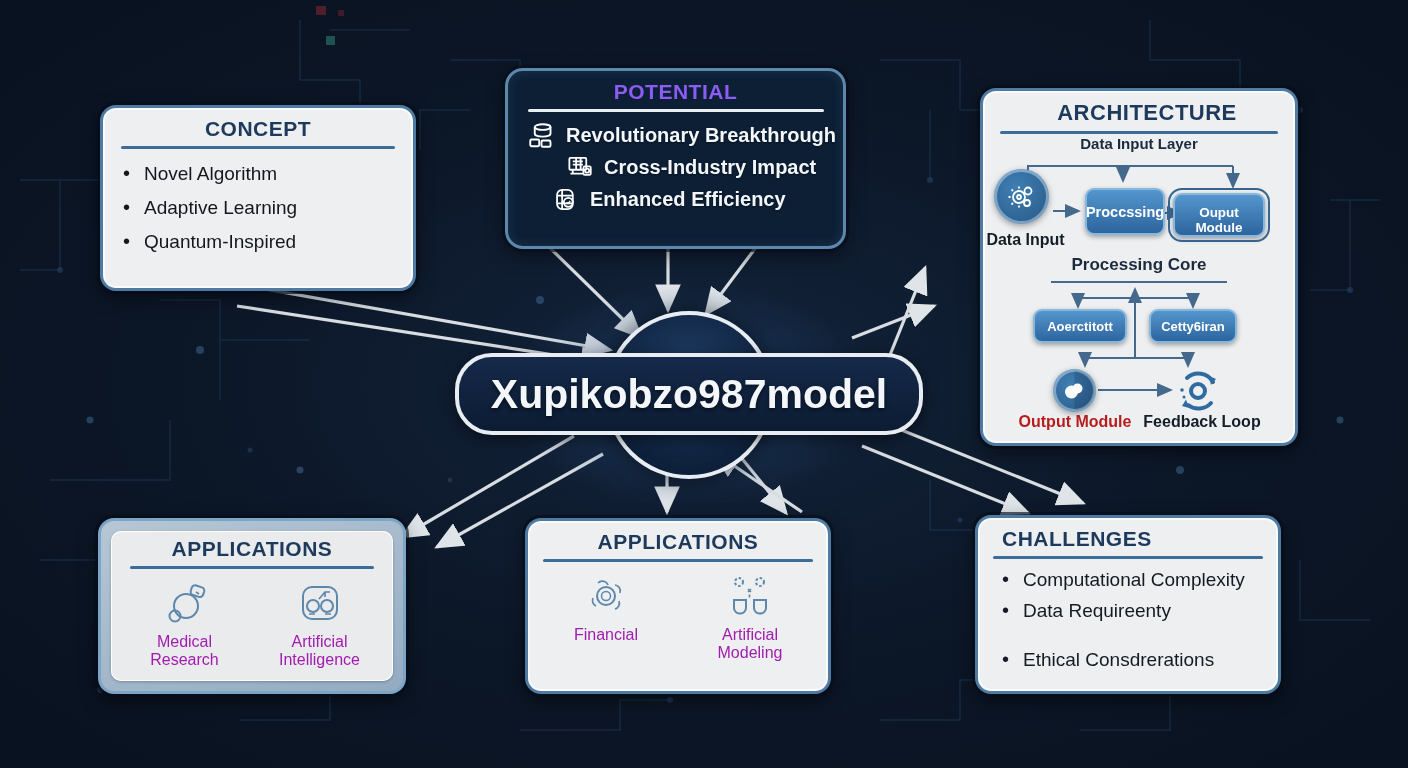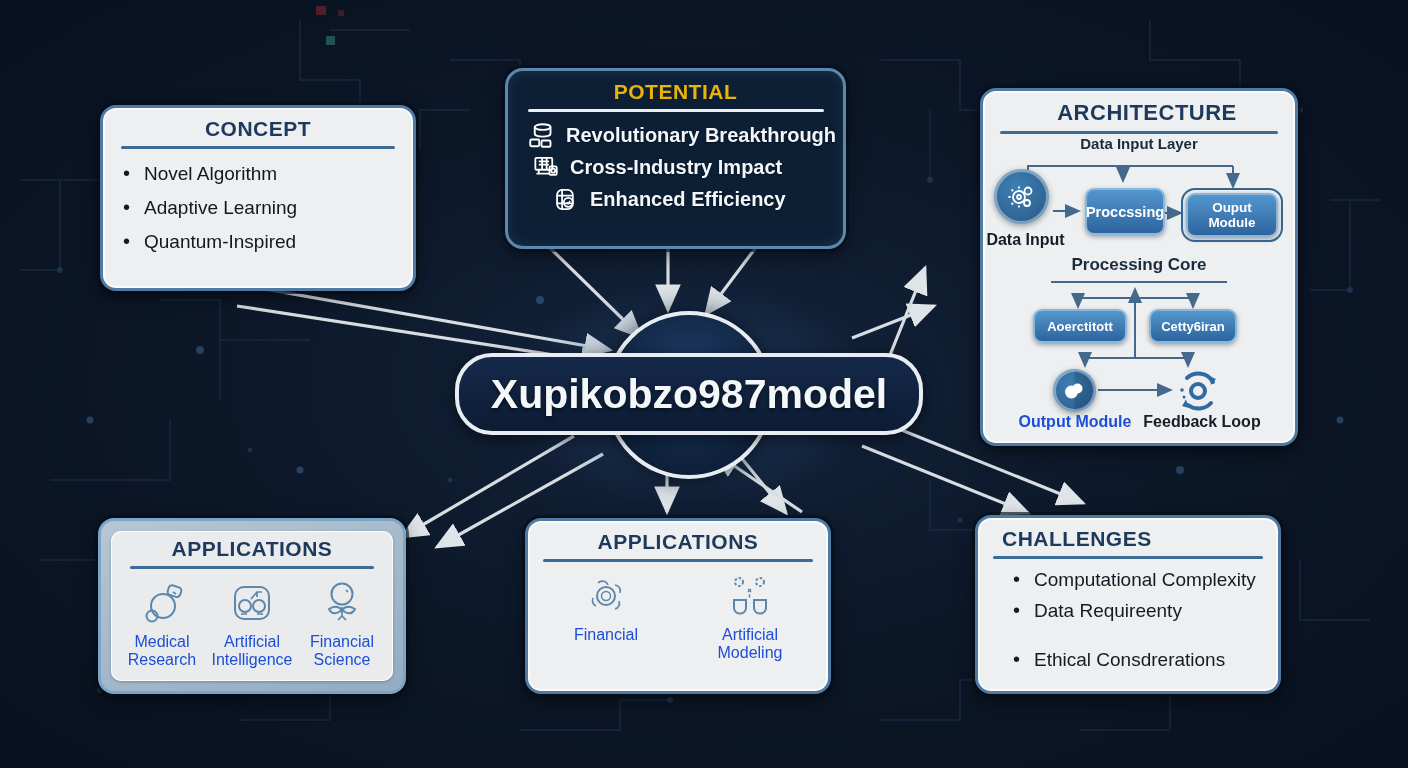--- a/index.html
+++ b/index.html
@@ -11,36 +11,36 @@
   
   .panel-light{position:absolute;background:#edeff0;border:3px solid #4f7ba3;border-radius:16px;
     box-shadow:0 0 0 3px rgba(6,14,26,.65), 0 6px 18px rgba(0,0,0,.5), inset 0 0 0 2px #fafbfc;}
   .panel-dark{position:absolute;background:#0c1f35;border:3px solid #5d88ad;border-radius:18px;
     box-shadow:0 0 0 3px rgba(6,14,26,.65), 0 6px 18px rgba(0,0,0,.5), inset 0 0 12px rgba(120,170,220,.15);}
   .panel-outer{position:absolute;background:linear-gradient(160deg,#b6c6d4,#93acc2);border:3px solid #7ba4c6;border-radius:16px;
     box-shadow:0 0 0 3px rgba(6,14,26,.65), 0 6px 18px rgba(0,0,0,.5);}
   .panel-inner{position:absolute;inset:10px;background:#e9ebec;border-radius:10px;
     box-shadow:inset 0 0 0 1px #fdfefe, 0 1px 3px rgba(0,0,0,.25);}
   .box-title{margin:9px 0 0;text-align:center;font-size:21px;font-weight:bold;letter-spacing:.5px;color:#1d3a5c;}
-  .box-title.light{color:#eab308;}
+  .box-title.light{color:#8b5cf6;}
   .box-title.left{text-align:left;padding-left:24px;}
   .underline{height:3px;background:#3c6d99;margin:5px auto 0;border-radius:2px;}
   .underline.light{background:#e9eef3;}
   .bullets{list-style:none;margin:12px 0 0;padding:0 0 0 20px;color:#14181e;font-size:19px;}
   .bullets li{margin:9px 0;line-height:1.25;}
   .bullets li::before{content:"•";margin-right:14px;font-size:20px;}
-  .bullets.small li{margin:6px 11px;font-size:19px;color:#141b24;}
+  .bullets.small li{margin:6px 0;font-size:19px;color:#141b24;}
   .gap{margin-top:24px !important;}
   
   .pot-row{display:flex;align-items:center;gap:11px;color:#f4f7fa;font-size:20px;font-weight:bold;margin-top:5px;}
   .pot-row .txt{text-shadow:0 1px 2px rgba(0,0,0,.4);}
   
   .app-cols{display:flex;justify-content:space-around;margin-top:10px;padding:0 6px;}
   .app-col{width:33%;text-align:center;}
-  .app-col .lbl{margin-top:6px;font-size:16px;line-height:1.12;color:#1d4ed8;}
+  .app-col .lbl{margin-top:6px;font-size:16px;line-height:1.12;color:#a21caf;}
   .app-col svg{margin:0 auto;}
   
   .pill{position:absolute;background:linear-gradient(180deg,#57a ,#2d649e);background:linear-gradient(180deg,#5496cd,#2d649e);
     border:2px solid #86b7de;border-radius:9px;color:#fff;font-weight:bold;
     display:flex;align-items:center;justify-content:center;box-shadow:0 2px 5px rgba(0,0,0,.35);text-align:center;}
   .pill.bracketed{outline:2px solid #37648f;outline-offset:3px;}
   .arch-label{position:absolute;font-weight:bold;color:#1b2b3d;text-align:center;}
   .circle-icon{position:absolute;border-radius:50%;background:radial-gradient(circle at 40% 35%, #3f7fb4, #275783);
     box-shadow:inset 0 0 0 3px rgba(220,235,248,.45), 0 2px 6px rgba(0,0,0,.35);
     display:flex;align-items:center;justify-content:center;}
@@ -156,21 +156,21 @@
     <div class="underline light" style="width:296px;"></div>
     <div class="pot-row" style="margin-top:10px;padding-left:20px;justify-content:flex-start;">
       <svg width="27" height="27" viewBox="0 0 24 24" fill="none" stroke="#fff" stroke-width="1.7">
         <ellipse cx="13" cy="4.5" rx="7" ry="2.5"></ellipse>
           <path d="M6 4.5 v6 c0,1.4 3.1,2.5 7,2.5 s7,-1.1 7,-2.5 v-6"></path>
         <rect x="2" y="15.5" width="8" height="6" rx="1.2"></rect>
           <rect x="12" y="16.5" width="8" height="5.5" rx="1.2"></rect>
       </svg>
       <span class="txt">Revolutionary Breakthrough</span>
     </div>
-    <div class="pot-row" style="padding-left:24px;justify-content:flex-start;">
+    <div class="pot-row" style="padding-left:58px;justify-content:flex-start;">
       <svg width="27" height="27" viewBox="0 0 24 24" fill="none" stroke="#fff" stroke-width="1.6">
         <rect x="3" y="3.5" width="15" height="10.5" rx="1"></rect>
           <path d="M6 6.5 h9 M6 9.5 h9 M9 3.5 v10 M13 3.5 v10"></path>
         <rect x="15.5" y="11" width="6.5" height="7.5" rx="1.2"></rect>
           <circle cx="18.8" cy="14.8" r="1.8"></circle>
         <path d="M4 17.5 h12 M6 14 v3.5"></path>
       </svg>
       <span class="txt">Cross-Industry Impact</span>
     </div>
     <div class="pot-row" style="padding-left:44px;justify-content:flex-start;">
@@ -221,21 +221,21 @@
         <circle cx="23" cy="11" r="3.5"></circle>
           <circle cx="22" cy="23" r="3"></circle>
         <path d="M14 8.5 v-2 M14 25.5 v2 M5.5 17 h-2 M8 11 l-1.5-1.5 M8 23 l-1.5 1.5"></path>
       </svg>
     </div>
     <div class="arch-label" style="left:-10px;top:140px;width:105px;font-size:16px;color:#141d28;">Data Input</div>
 
     <div class="pill" style="left:102px;top:97px;width:76px;height:43px;font-size:14.5px;">
       <span>Proccssing</span>
     </div>
-    <div class="pill bracketed" style="left:203px;top:102px;width:88px;height:40px;font-size:13.5px;">
+    <div class="pill bracketed" style="left:190px;top:102px;width:88px;height:40px;font-size:13.5px;align-items:flex-end;">
       <span>Ouput Module</span>
     </div>
 
     <div class="arch-label" style="left:0;right:0;top:164px;font-size:17px;">Processing Core</div>
     <div class="abs" style="left:68px;top:190px;width:176px;height:2px;background:#44698d;"></div>
 
     <div class="pill" style="left:50px;top:218px;width:90px;height:30px;font-size:13px;">
       <span>Aoerctitott</span>
     </div>
     <div class="pill" style="left:166px;top:218px;width:84px;height:30px;font-size:13px;">
@@ -253,21 +253,21 @@
       <g stroke="#2f6ba1" stroke-width="4" fill="none" stroke-linecap="round">
         <path d="M12 10 A17 17 0 0 1 38 14"></path>
         <path d="M36 35 A17 17 0 0 1 13 37"></path>
       </g>
       <path d="M34 8 l7 3 -5 6 z" fill="#2f6ba1"></path>
       <path d="M14 40 l-7 -2 4 -6.5 z" fill="#2f6ba1"></path>
       <circle cx="23" cy="23" r="7" stroke="#2f6ba1" stroke-width="4" fill="none"></circle>
       <circle cx="7" cy="22" r="1.8" fill="#2f6ba1"></circle>
         <circle cx="9" cy="29" r="1.5" fill="#2f6ba1"></circle>
     </svg>
-    <div class="arch-label" style="left:16px;top:322px;width:152px;font-size:16px;color:#1d4ed8;">Output Module</div>
+    <div class="arch-label" style="left:16px;top:322px;width:152px;font-size:16px;color:#b91c1c;">Output Module</div>
     <div class="arch-label" style="left:144px;top:322px;width:150px;font-size:16px;color:#141d28;">Feedback Loop</div>
   </div>
 
   <div class="panel-outer" style="left:98px;top:518px;width:302px;height:170px;">
     <div class="panel-inner">
       <h2 class="box-title" style="margin-top:6px;">APPLICATIONS</h2>
       <div class="underline" style="width:244px;"></div>
       <div class="app-cols">
         <div class="app-col">
           <svg width="48" height="48" viewBox="0 0 48 48" fill="none" stroke="#5d87ab" stroke-width="2">
@@ -280,30 +280,20 @@
         </div>
         <div class="app-col">
           <svg width="48" height="48" viewBox="0 0 48 48" fill="none" stroke="#5d87ab" stroke-width="2">
             <rect x="7" y="8" width="34" height="32" rx="9"></rect>
             <circle cx="17" cy="27" r="6"></circle>
               <circle cx="31" cy="27" r="6"></circle>
             <path d="M23 20 l6 -7 h5 M29 13 v5" stroke-width="1.7"></path>
             <path d="M13 35 h6 M29 35 h6" stroke-width="1.7"></path>
           </svg>
           <div class="lbl">Artificial Intelligence</div>
-        </div>
-        <div class="app-col">
-          <svg width="48" height="48" viewBox="0 0 48 48" fill="none" stroke="#5d87ab" stroke-width="2">
-            <circle cx="24" cy="15" r="10.5"></circle>
-            <path d="M28 11 l2 2" stroke-width="1.7"></path>
-            <path d="M11 30 q8 -5 13 1 q-9 7 -13 -1 z"></path>
-            <path d="M37 30 q-8 -5 -13 1 q9 7 13 -1 z"></path>
-            <path d="M24 28 v9 M24 37 l-4 4 M24 37 l4 4" stroke-width="1.7"></path>
-          </svg>
-          <div class="lbl">Financial Science</div>
         </div>
       </div>
     </div>
   </div>
 
   <div class="panel-light" style="left:525px;top:518px;width:300px;height:170px;">
     <h2 class="box-title">APPLICATIONS</h2>
     <div class="underline" style="width:270px;"></div>
     <div class="app-cols">
       <div class="app-col">

